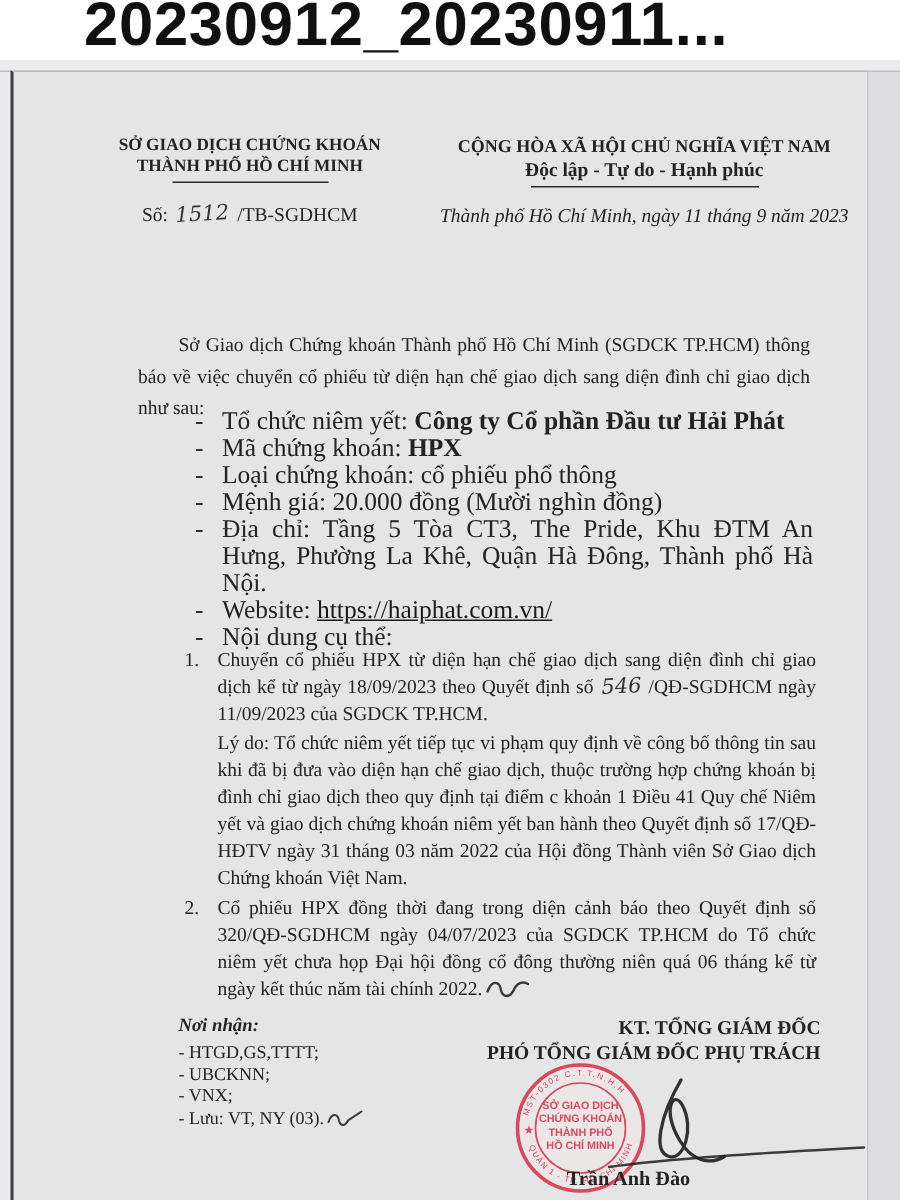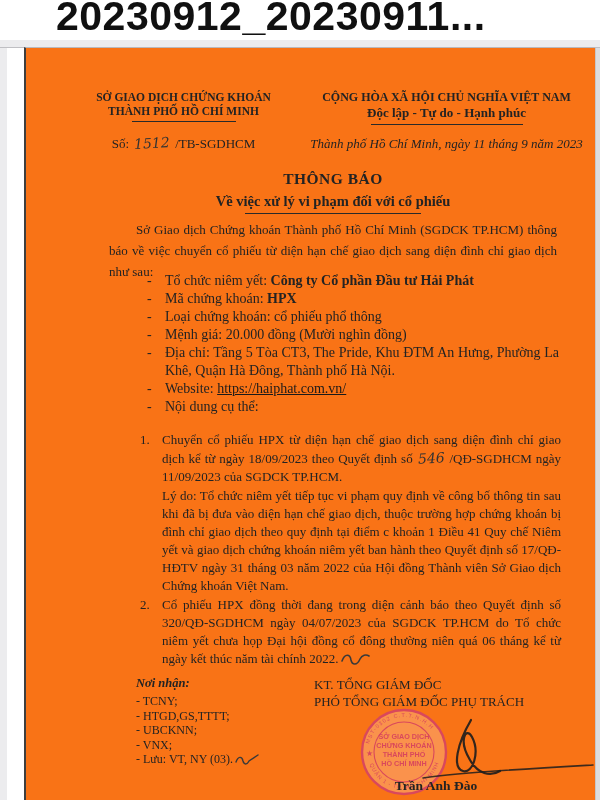--- a/index.html
+++ b/index.html
@@ -6,58 +6,58 @@
   body{width:600px;height:800px;overflow:hidden;background:#ffffff;position:relative;
        font-family:"Liberation Serif", serif;}
   
   .titlebar{position:absolute;top:0;left:0;width:600px;height:40px;background:#ffffff;overflow:hidden;margin-left:30px;}
   .titlebar .t{font-family:"Liberation Sans", sans-serif;font-weight:700;font-size:41px;
                color:#101010;margin:-7px 0 0 26px;white-space:nowrap;letter-spacing:.5px;}
   .band{position:absolute;top:40px;left:0;width:600px;height:7px;background:#ececee;border-bottom:1px solid #bfbfc3;}
   .gutter-left{position:absolute;top:48px;left:0;width:7px;height:752px;background:#ececee;}
   .gutter-right{position:absolute;top:48px;left:579px;width:21px;height:752px;background:#dddddf;}
   
-  .page{position:absolute;left:24px;top:47px;width:569px;height:753px;background:#f97316;
+  .page{position:absolute;left:7px;top:47px;width:569px;height:753px;background:#e5e5e5;
         border-left:2px solid #3f3f3f;border-top:1px solid #b9b9bd;border-right:1px solid #c6c6ca;
         color:#232323;}
   .abs{position:absolute;}
   .b{font-weight:bold;}
   .rule{border-top:1.4px solid #2a2a2a;height:0;margin:3px auto 0;}
   
   .hdr-left{left:45px;top:42px;width:225px;text-align:center;}
   .hdr-left .l{font-weight:bold;font-size:11.5px;line-height:14px;}
   .so-line{margin-top:13px;font-size:13px;}
   .hdr-right{left:278px;top:42px;width:285px;text-align:center;}
   .hdr-right .l1{font-weight:bold;font-size:12px;line-height:15px;text-align:center;}
   .hdr-right .l2{font-weight:bold;font-size:13px;line-height:16px;}
   .dateline{margin-top:11px;font-style:italic;font-size:13px;white-space:nowrap;}
   
   .titleblock{left:83px;top:122px;width:448px;text-align:center;}
   .doc-title{font-weight:bold;font-size:15.5px;letter-spacing:.5px;}
   .doc-subtitle{font-weight:bold;font-size:14.5px;margin-top:5px;}
   
   .intro{left:83px;top:171px;width:448px;font-size:13px;line-height:21px;text-align:justify;text-indent:27px;}
-  .bullets{left:83px;top:224px;width:450px;font-size:14px;line-height:18px;}
+  .bullets{left:83px;top:224px;width:450px;font-size:17px;line-height:18px;}
   .bullet{position:relative;padding-left:56px;text-align:justify;}
   .bullet::before{content:"-";position:absolute;left:38px;top:0;}
   .fax{position:absolute;left:292px;top:0;white-space:nowrap;}
   .link{text-decoration:underline;color:#1a1a1a;cursor:pointer;}
   .numitems{left:83px;top:383px;width:452px;font-size:13px;line-height:18px;}
   .numitem{position:relative;padding-left:53px;text-align:justify;}
   .num{position:absolute;left:31px;top:0;}
   .reason{padding-left:53px;text-align:justify;margin-top:1px;}
   .item2{left:83px;top:548px;width:452px;font-size:13px;line-height:18px;}
   .hand{display:inline-block;font-family:"DejaVu Serif", serif;font-style:italic;
         transform:rotate(-3deg);color:#333;font-size:14px;margin:0 5px;}
   .handmark{vertical-align:-3px;margin-left:1px;}
   
   .recipients{left:99px;top:628px;width:170px;font-size:12px;margin-left:11px;}
   .recipients .head{font-weight:bold;font-style:italic;font-size:12.5px;margin-bottom:3px;}
   .recipients .it{line-height:14.5px;}
-  .signblock{left:288px;top:628px;width:250px;text-align:left;font-weight:normal;font-size:13px;line-height:17px;}
+  .signblock{left:288px;top:628px;width:250px;text-align:right;font-weight:bold;font-size:13px;line-height:17px;}
   .signer{left:330px;top:730px;width:160px;text-align:center;font-weight:bold;font-size:13.5px;}
   .stamp-svg{left:333px;top:658px;}
   .sig-svg{left:393px;top:660px;}
 </style>
 </head>
 <body>
 
 <div class="titlebar">
   <div class="t">20230912_20230911...</div>
 </div>
@@ -78,25 +78,20 @@
     </div>
   </div>
 
   <div class="abs hdr-right">
     <div class="l1">CỘNG HÒA XÃ HỘI CHỦ NGHĨA VIỆT NAM</div>
     <div class="l2">Độc lập - Tự do - Hạnh phúc</div>
     <div class="rule" style="width:152px;"></div>
     <div class="dateline">Thành phố Hồ Chí Minh, ngày 11 tháng 9 năm 2023</div>
   </div>
 
-  <div class="abs titleblock">
-    <div class="doc-title">THÔNG BÁO</div>
-    <div class="doc-subtitle">Về việc xử lý vi phạm đối với cổ phiếu</div>
-    <div class="rule" style="width:176px;border-top-width:1.2px;"></div>
-  </div>
 
   <div class="abs intro">Sở Giao dịch Chứng khoán Thành phố Hồ Chí Minh (SGDCK TP.HCM) thông báo về việc chuyển cổ phiếu từ diện hạn chế giao dịch sang diện đình chỉ giao dịch như sau:</div>
 
   <div class="abs bullets">
     <div class="bullet">
       <span>Tổ chức niêm yết:</span>
       <span class="b">Công ty Cổ phần Đầu tư Hải Phát</span>
     </div>
     <div class="bullet">
       <span>Mã chứng khoán:</span>
@@ -135,21 +130,20 @@
     <div class="numitem">
       <span class="num">2.</span>
       <span>Cổ phiếu HPX đồng thời đang trong diện cảnh báo theo Quyết định số 320/QĐ-SGDHCM ngày 04/07/2023 của SGDCK TP.HCM do Tổ chức niêm yết chưa họp Đại hội đồng cổ đông thường niên quá 06 tháng kể từ ngày kết thúc năm tài chính 2022.</span><svg class="handmark" width="30" height="16" viewBox="0 0 30 16">
           <path d="M2,11 c3,-8 8,-7 9,-1 c1,5 6,6 9,-1 c2,-4 6,-5 9,-3" fill="none" stroke="#3a3a3a" stroke-width="1.6" stroke-linecap="round"></path>
         </svg>
     </div>
   </div>
 
   <div class="abs recipients">
     <div class="head">Nơi nhận:</div>
-    <div class="it">- TCNY;</div>
     <div class="it">- HTGD,GS,TTTT;</div>
     <div class="it">- UBCKNN;</div>
     <div class="it"><span>- VNX;</span></div>
     <div class="it"><span>- Lưu: VT, NY (03).</span><svg class="handmark" width="26" height="13" viewBox="0 0 26 13">
           <path d="M2,9 c2,-6 6,-6 7,-1 c1,4 4,4 6,0 l9,-6" fill="none" stroke="#3a3a3a" stroke-width="1.4" stroke-linecap="round"></path>
         </svg></div>
   </div>
 
   <div class="abs signblock">
     <div>KT. TỔNG GIÁM ĐỐC</div>

